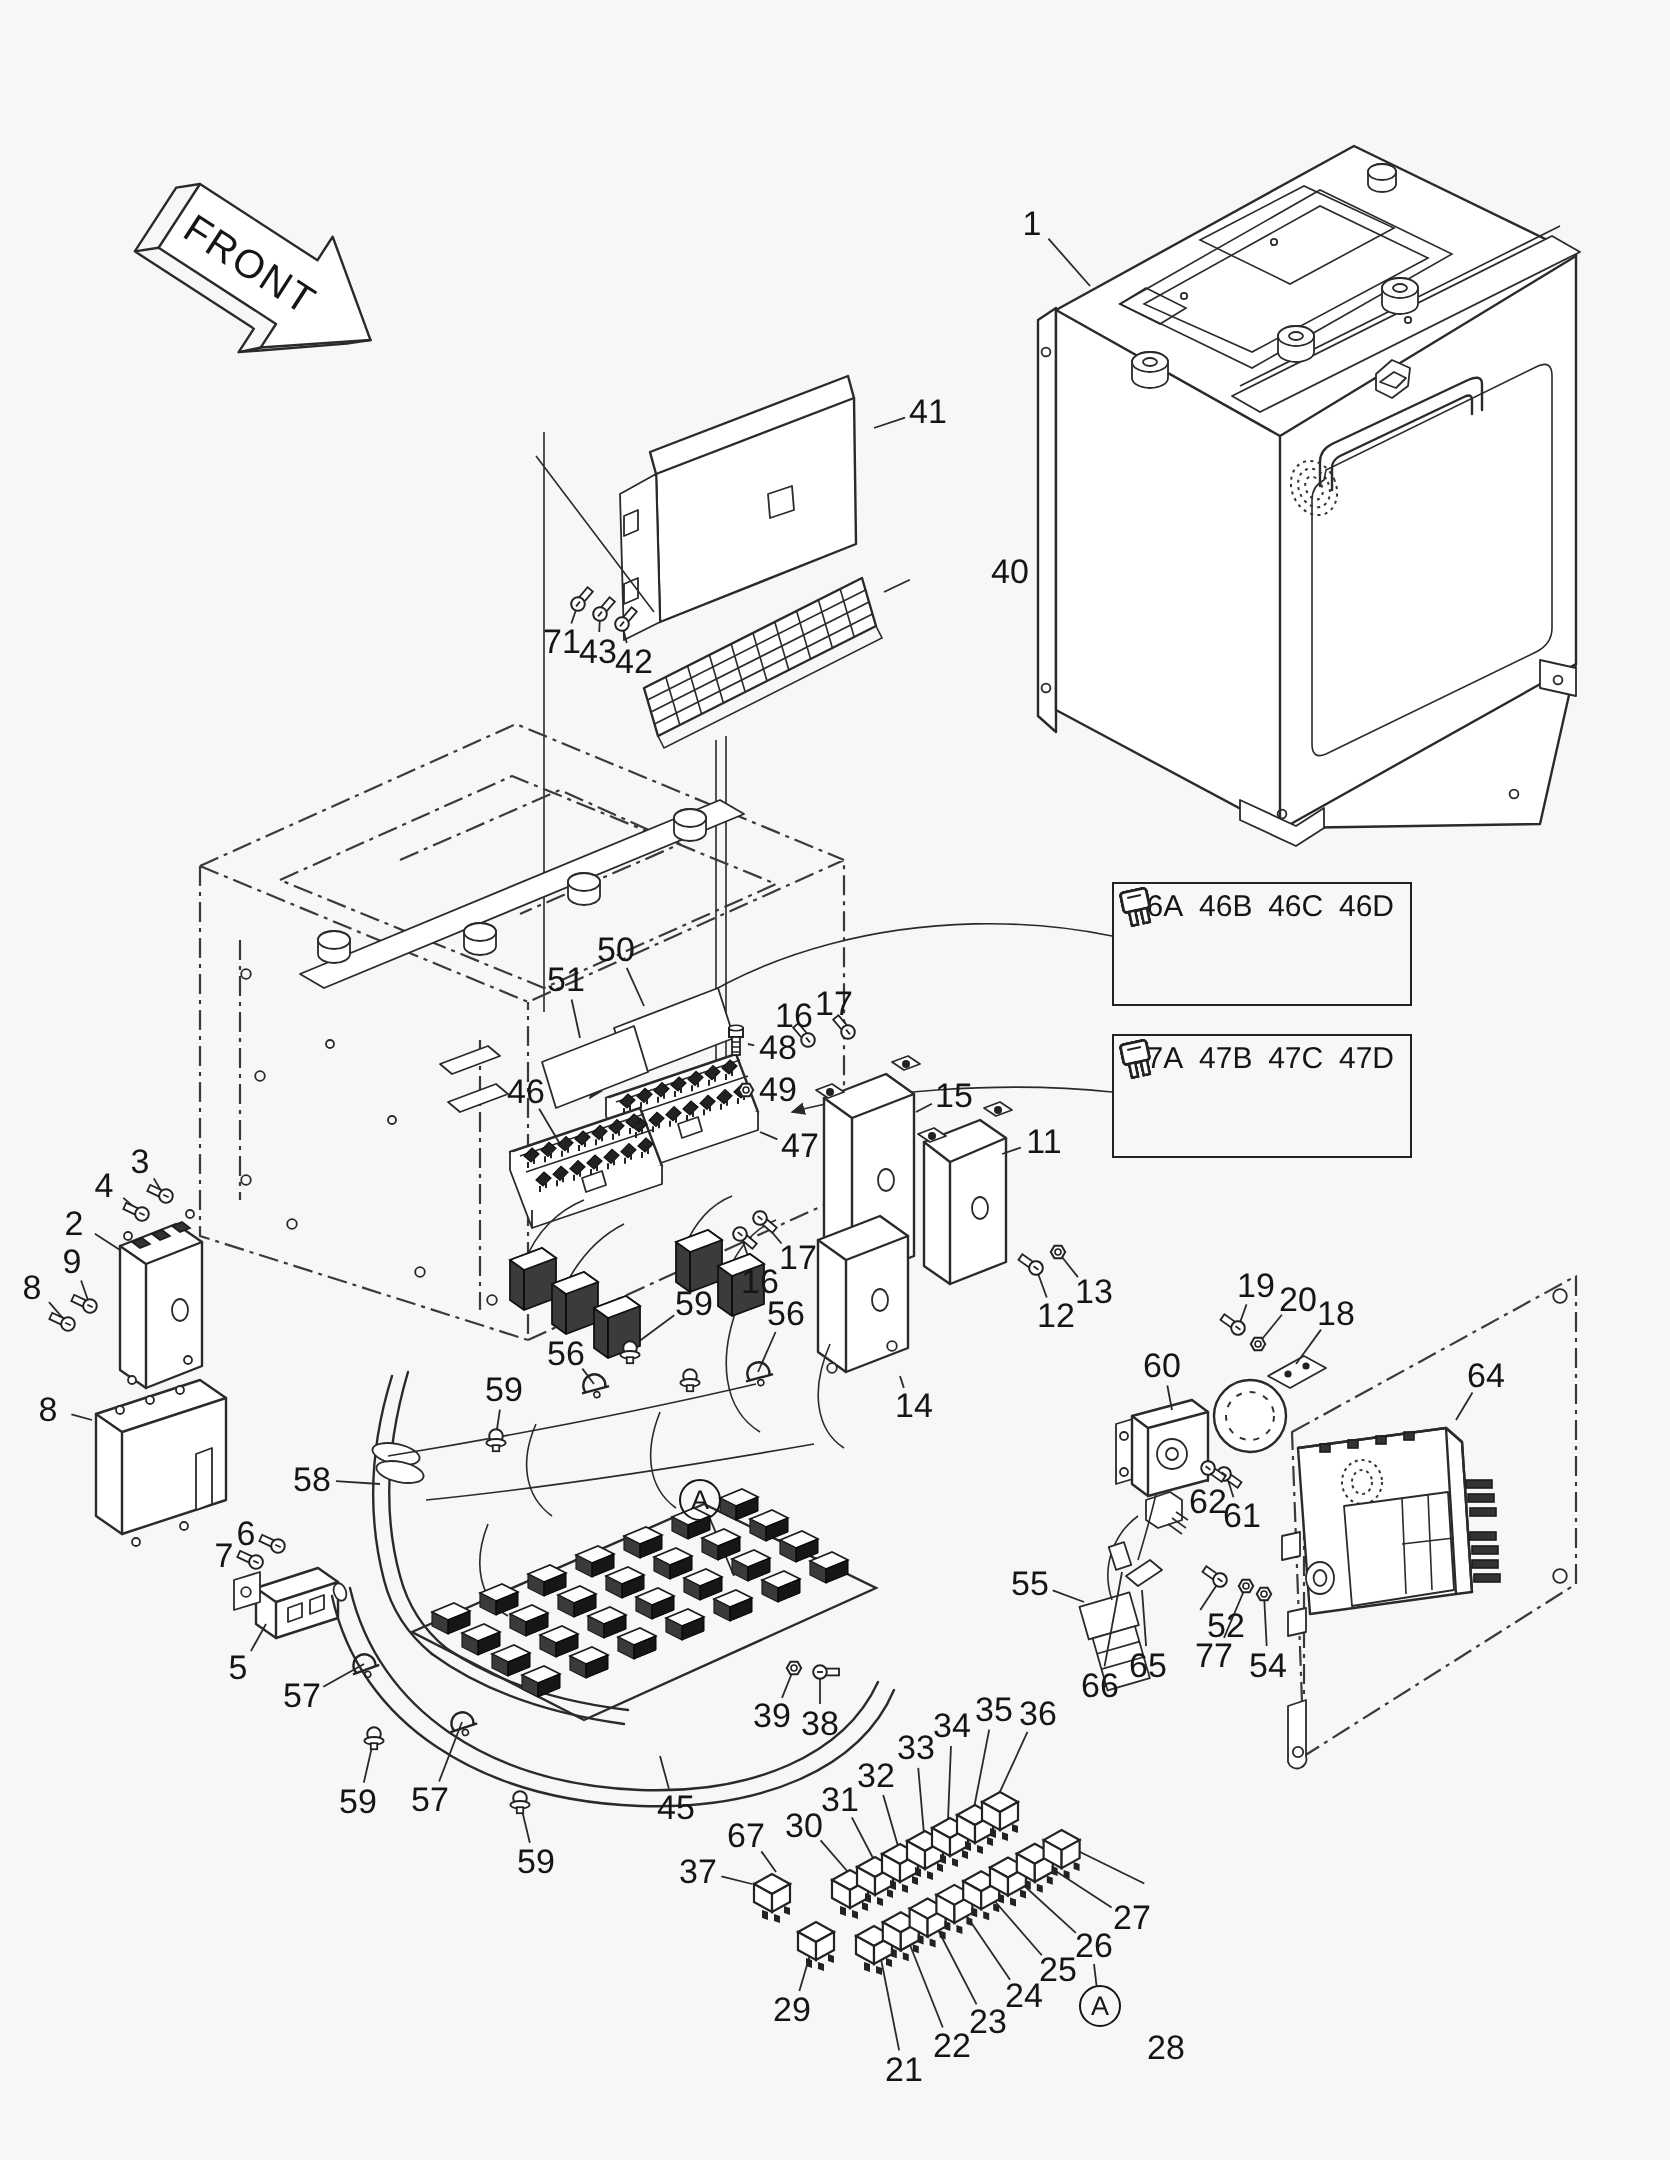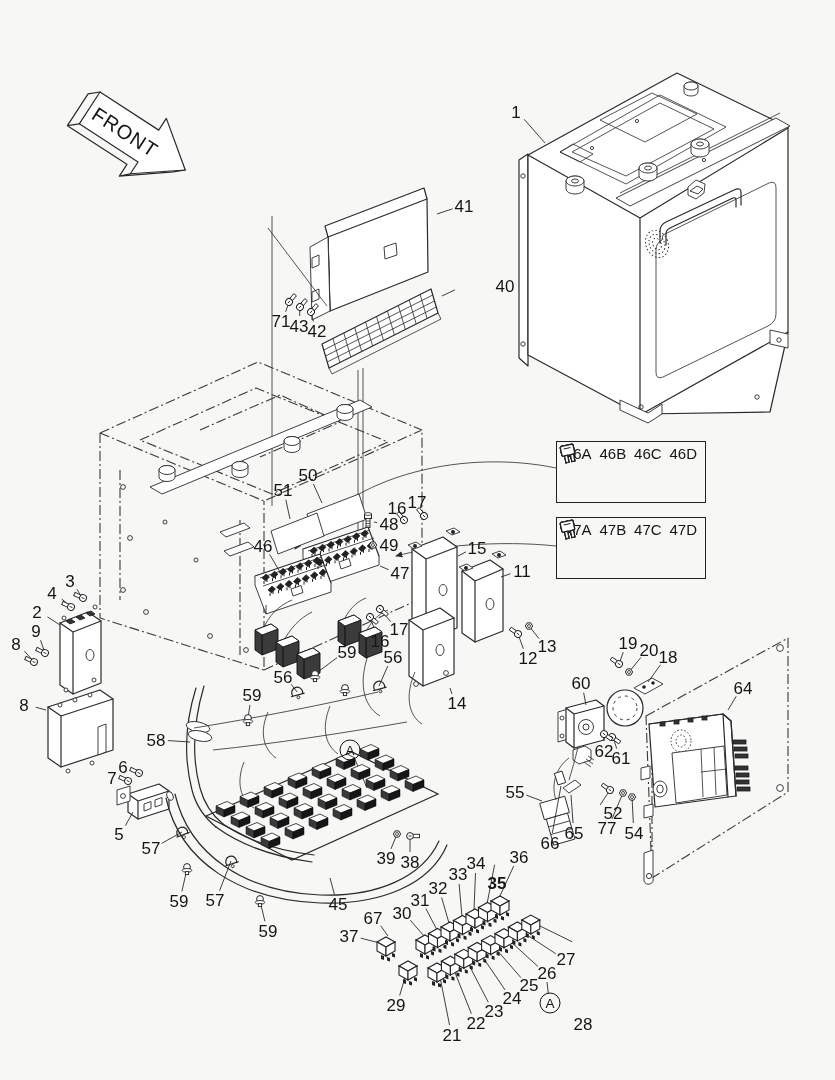--- a/index.html
+++ b/index.html
@@ -898,21 +898,21 @@
       <div class="part-label" style="left: 607px; top: 828px;">77</div>
       <div class="part-label" style="left: 634px; top: 833px;">54</div>
       <div class="part-label" style="left: 373px; top: 918px;">67</div>
       <div class="part-label" style="left: 349px; top: 936px;">37</div>
       <div class="part-label" style="left: 396px; top: 1005px;">29</div>
       <div class="part-label" style="left: 402px; top: 913px;">30</div>
       <div class="part-label" style="left: 420px; top: 900px;">31</div>
       <div class="part-label" style="left: 438px; top: 888px;">32</div>
       <div class="part-label" style="left: 458px; top: 874px;">33</div>
       <div class="part-label" style="left: 476px; top: 863px;">34</div>
-      <div class="part-label" style="left: 497px; top: 883px; font-weight: bold;">35</div>
+      <div class="part-label" style="left: 497px; top: 855px;">35</div>
       <div class="part-label" style="left: 519px; top: 857px;">36</div>
       <div class="part-label" style="left: 583px; top: 1000px; margin-top: 24px;">28</div>
       <div class="part-label" style="left: 566px; top: 959px;">27</div>
       <div class="part-label" style="left: 547px; top: 973px;">26</div>
       <div class="part-label" style="left: 529px; top: 985px;">25</div>
       <div class="part-label" style="left: 512px; top: 998px;">24</div>
       <div class="part-label" style="left: 494px; top: 1011px;">23</div>
       <div class="part-label" style="left: 476px; top: 1023px;">22</div>
       <div class="part-label" style="left: 452px; top: 1035px;">21</div>
       <div class="part-label circled" style="left: 350px; top: 750px;">A</div>

